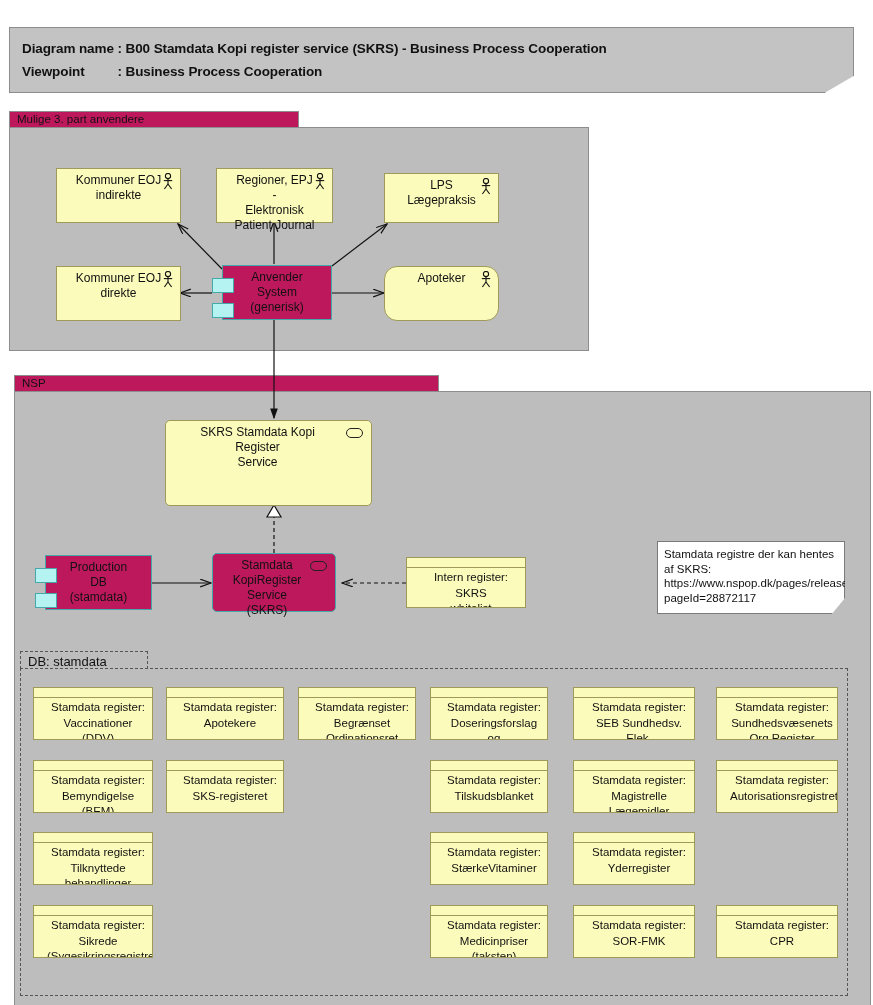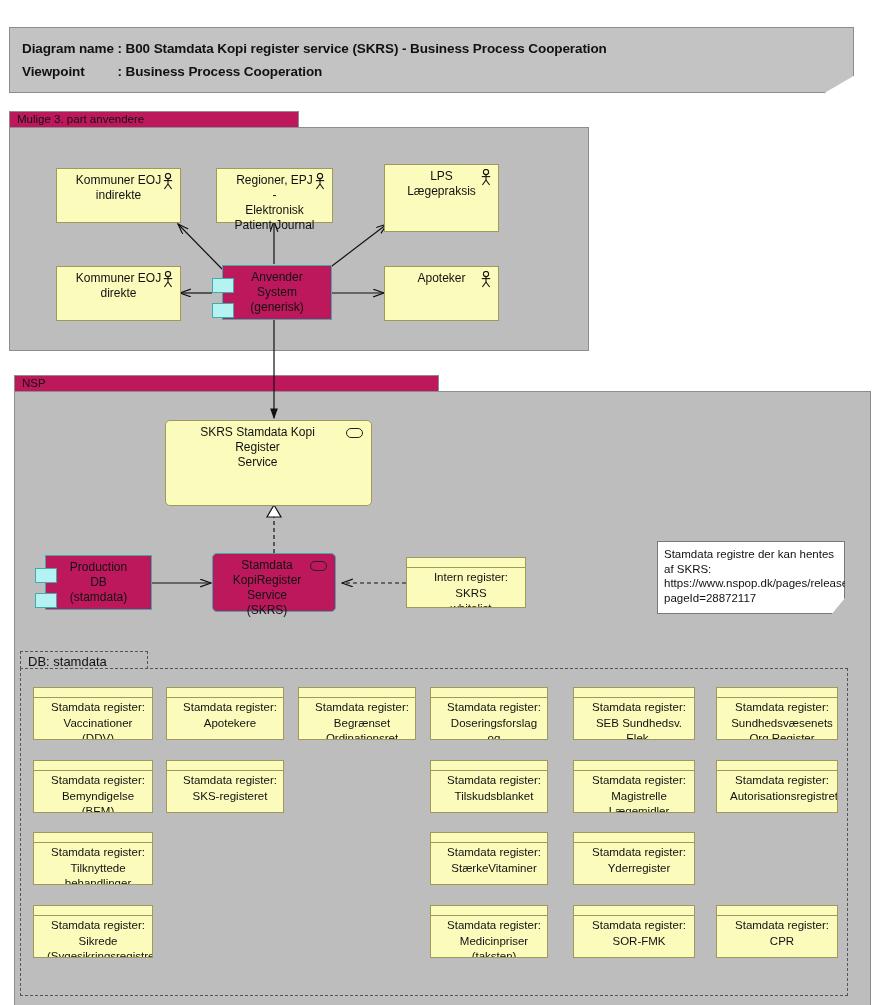--- a/index.html
+++ b/index.html
@@ -199,21 +199,21 @@
 Patient Journal</span>
     <svg class="actor-icon" viewBox="0 0 12 17">
       <circle cx="6" cy="3" r="2.6" fill="none" stroke="#111" stroke-width="1.1"></circle>
       <line x1="6" y1="5.8" x2="6" y2="11" stroke="#111" stroke-width="1.1"></line>
       <line x1="1.8" y1="7.6" x2="10.2" y2="7.6" stroke="#111" stroke-width="1.1"></line>
       <line x1="6" y1="11" x2="2.4" y2="16" stroke="#111" stroke-width="1.1"></line>
       <line x1="6" y1="11" x2="9.6" y2="16" stroke="#111" stroke-width="1.1"></line>
     </svg>
   </div>
 
-  <div class="node" style="left:384px;top:148px;width:115px;height:68px;">
+  <div class="node" style="left:384px;top:157px;width:115px;height:50px;">
     <span class="label">LPS
 Lægepraksis</span>
     <svg class="actor-icon" viewBox="0 0 12 17">
       <circle cx="6" cy="3" r="2.6" fill="none" stroke="#111" stroke-width="1.1"></circle>
       <line x1="6" y1="5.8" x2="6" y2="11" stroke="#111" stroke-width="1.1"></line>
       <line x1="1.8" y1="7.6" x2="10.2" y2="7.6" stroke="#111" stroke-width="1.1"></line>
       <line x1="6" y1="11" x2="2.4" y2="16" stroke="#111" stroke-width="1.1"></line>
       <line x1="6" y1="11" x2="9.6" y2="16" stroke="#111" stroke-width="1.1"></line>
     </svg>
   </div>
@@ -223,21 +223,21 @@
 direkte</span>
     <svg class="actor-icon" viewBox="0 0 12 17">
       <circle cx="6" cy="3" r="2.6" fill="none" stroke="#111" stroke-width="1.1"></circle>
       <line x1="6" y1="5.8" x2="6" y2="11" stroke="#111" stroke-width="1.1"></line>
       <line x1="1.8" y1="7.6" x2="10.2" y2="7.6" stroke="#111" stroke-width="1.1"></line>
       <line x1="6" y1="11" x2="2.4" y2="16" stroke="#111" stroke-width="1.1"></line>
       <line x1="6" y1="11" x2="9.6" y2="16" stroke="#111" stroke-width="1.1"></line>
     </svg>
   </div>
 
-  <div class="node" style="left:384px;top:250px;width:115px;height:55px;">
+  <div class="node" style="left:384px;top:250px;width:115px;height:55px;border-radius:13px;">
     <span class="label">Apoteker</span>
     <svg class="actor-icon" viewBox="0 0 12 17">
       <circle cx="6" cy="3" r="2.6" fill="none" stroke="#111" stroke-width="1.1"></circle>
       <line x1="6" y1="5.8" x2="6" y2="11" stroke="#111" stroke-width="1.1"></line>
       <line x1="1.8" y1="7.6" x2="10.2" y2="7.6" stroke="#111" stroke-width="1.1"></line>
       <line x1="6" y1="11" x2="2.4" y2="16" stroke="#111" stroke-width="1.1"></line>
       <line x1="6" y1="11" x2="9.6" y2="16" stroke="#111" stroke-width="1.1"></line>
     </svg>
   </div>
 

